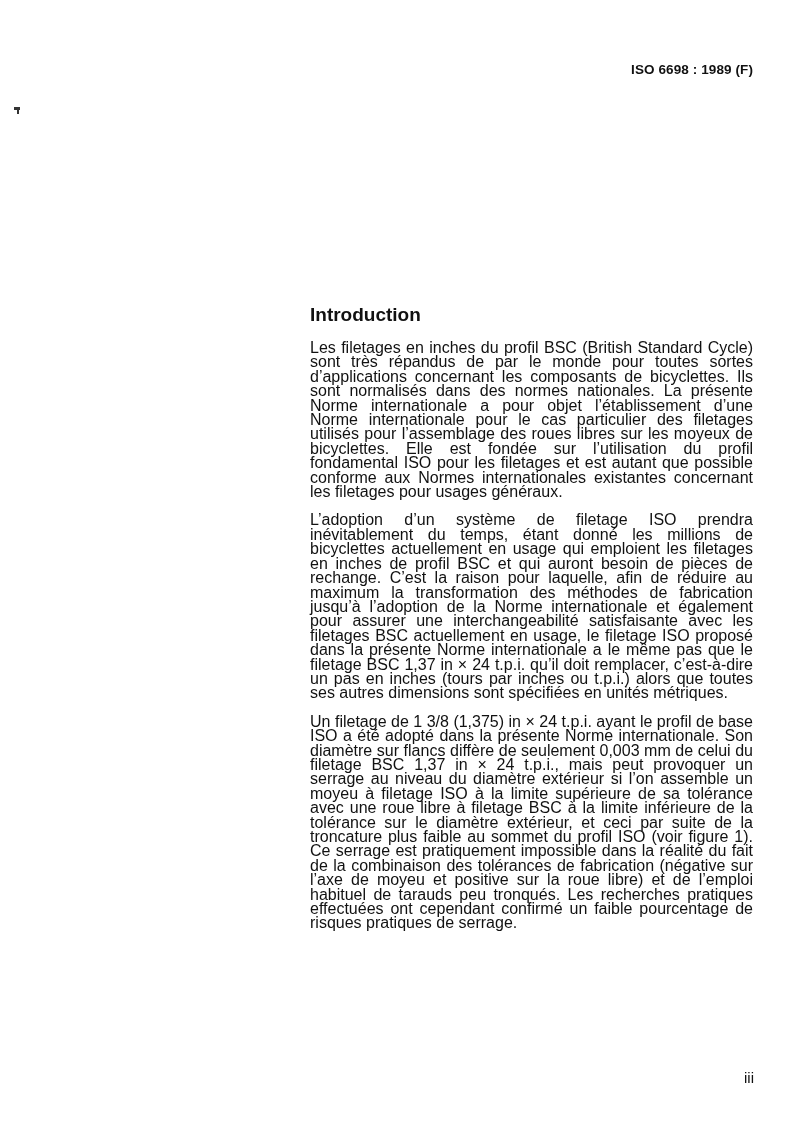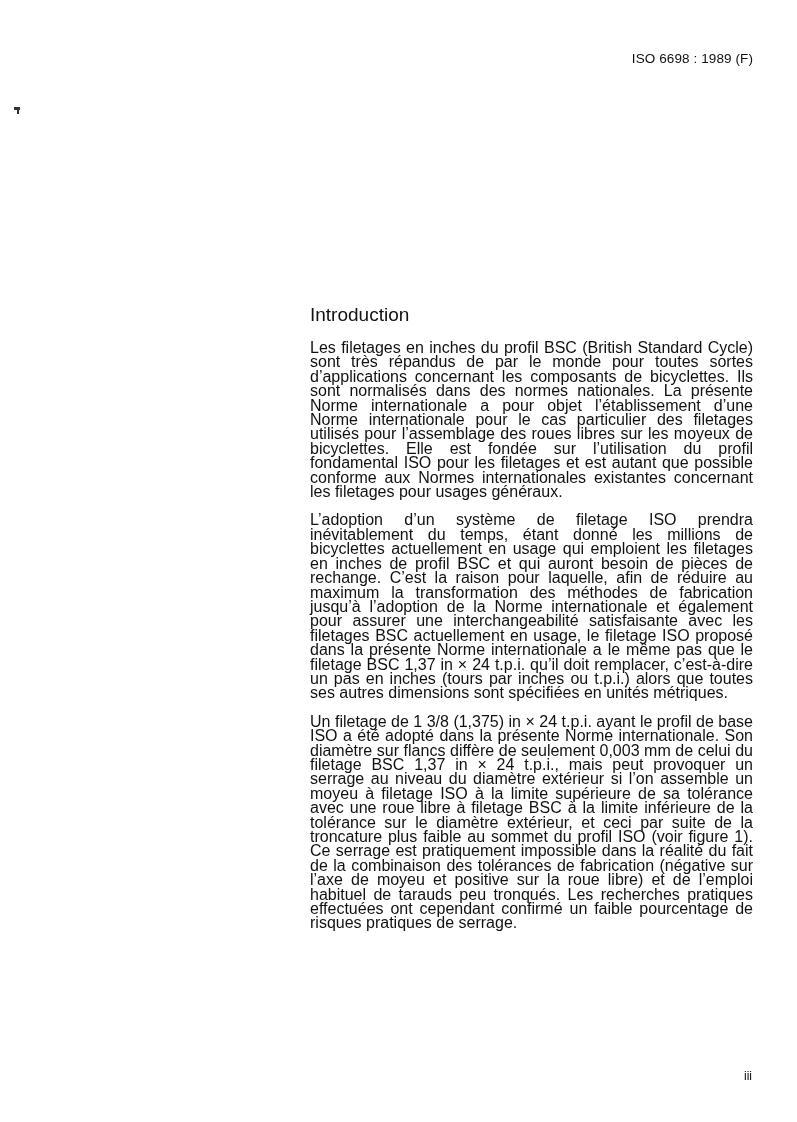--- a/index.html
+++ b/index.html
@@ -1,26 +1,26 @@
 <!DOCTYPE html>
 <html><head>
   <meta charset="utf-8">
   <style>
     html, body { margin: 0; padding: 0; background: #ffffff; }
     body { width: 797px; height: 1122px; position: relative; overflow: hidden;
            font-family: "Liberation Sans", sans-serif; color: #111; }
-    .doc-id { position: absolute; top: 51px; right: 44px; font-weight: normal;
+    .doc-id { position: absolute; top: 62px; right: 44px; font-weight: bold;
               font-size: 13.5px; letter-spacing: 0.1px; }
     .scan-mark { position: absolute; top: 107px; left: 14px; width: 6px; height: 7px; }
     .scan-mark::before { content: ""; position: absolute; left: 0; top: 0; width: 6px; height: 3px; background:#333; }
     .scan-mark::after { content: ""; position: absolute; left: 3px; top: 2px; width: 2px; height: 5px; background:#333; }
     .content { position: absolute; left: 310px; top: 303px; width: 443px; }
-    h1 { font-size: 19px; font-weight: normal; margin: 0 0 14px 0; line-height: 24px; }
+    h1 { font-size: 19px; font-weight: bold; margin: 0 0 14px 0; line-height: 24px; }
     p { font-size: 16px; line-height: 14.4px; text-align: justify; margin: 0 0 14px 0; hyphens: manual; }
-    .page-num { position: absolute; top: 1069px; left: 744px; font-size: 12px; }
+    .page-num { position: absolute; top: 1069px; left: 744px; font-size: 15px; }
   </style>
 </head>
 <body>
 
 <div class="doc-id">ISO 6698 : 1989 (F)</div>
 
 <div class="scan-mark"></div>
 
 <div class="content">
   <h1>Introduction</h1>

